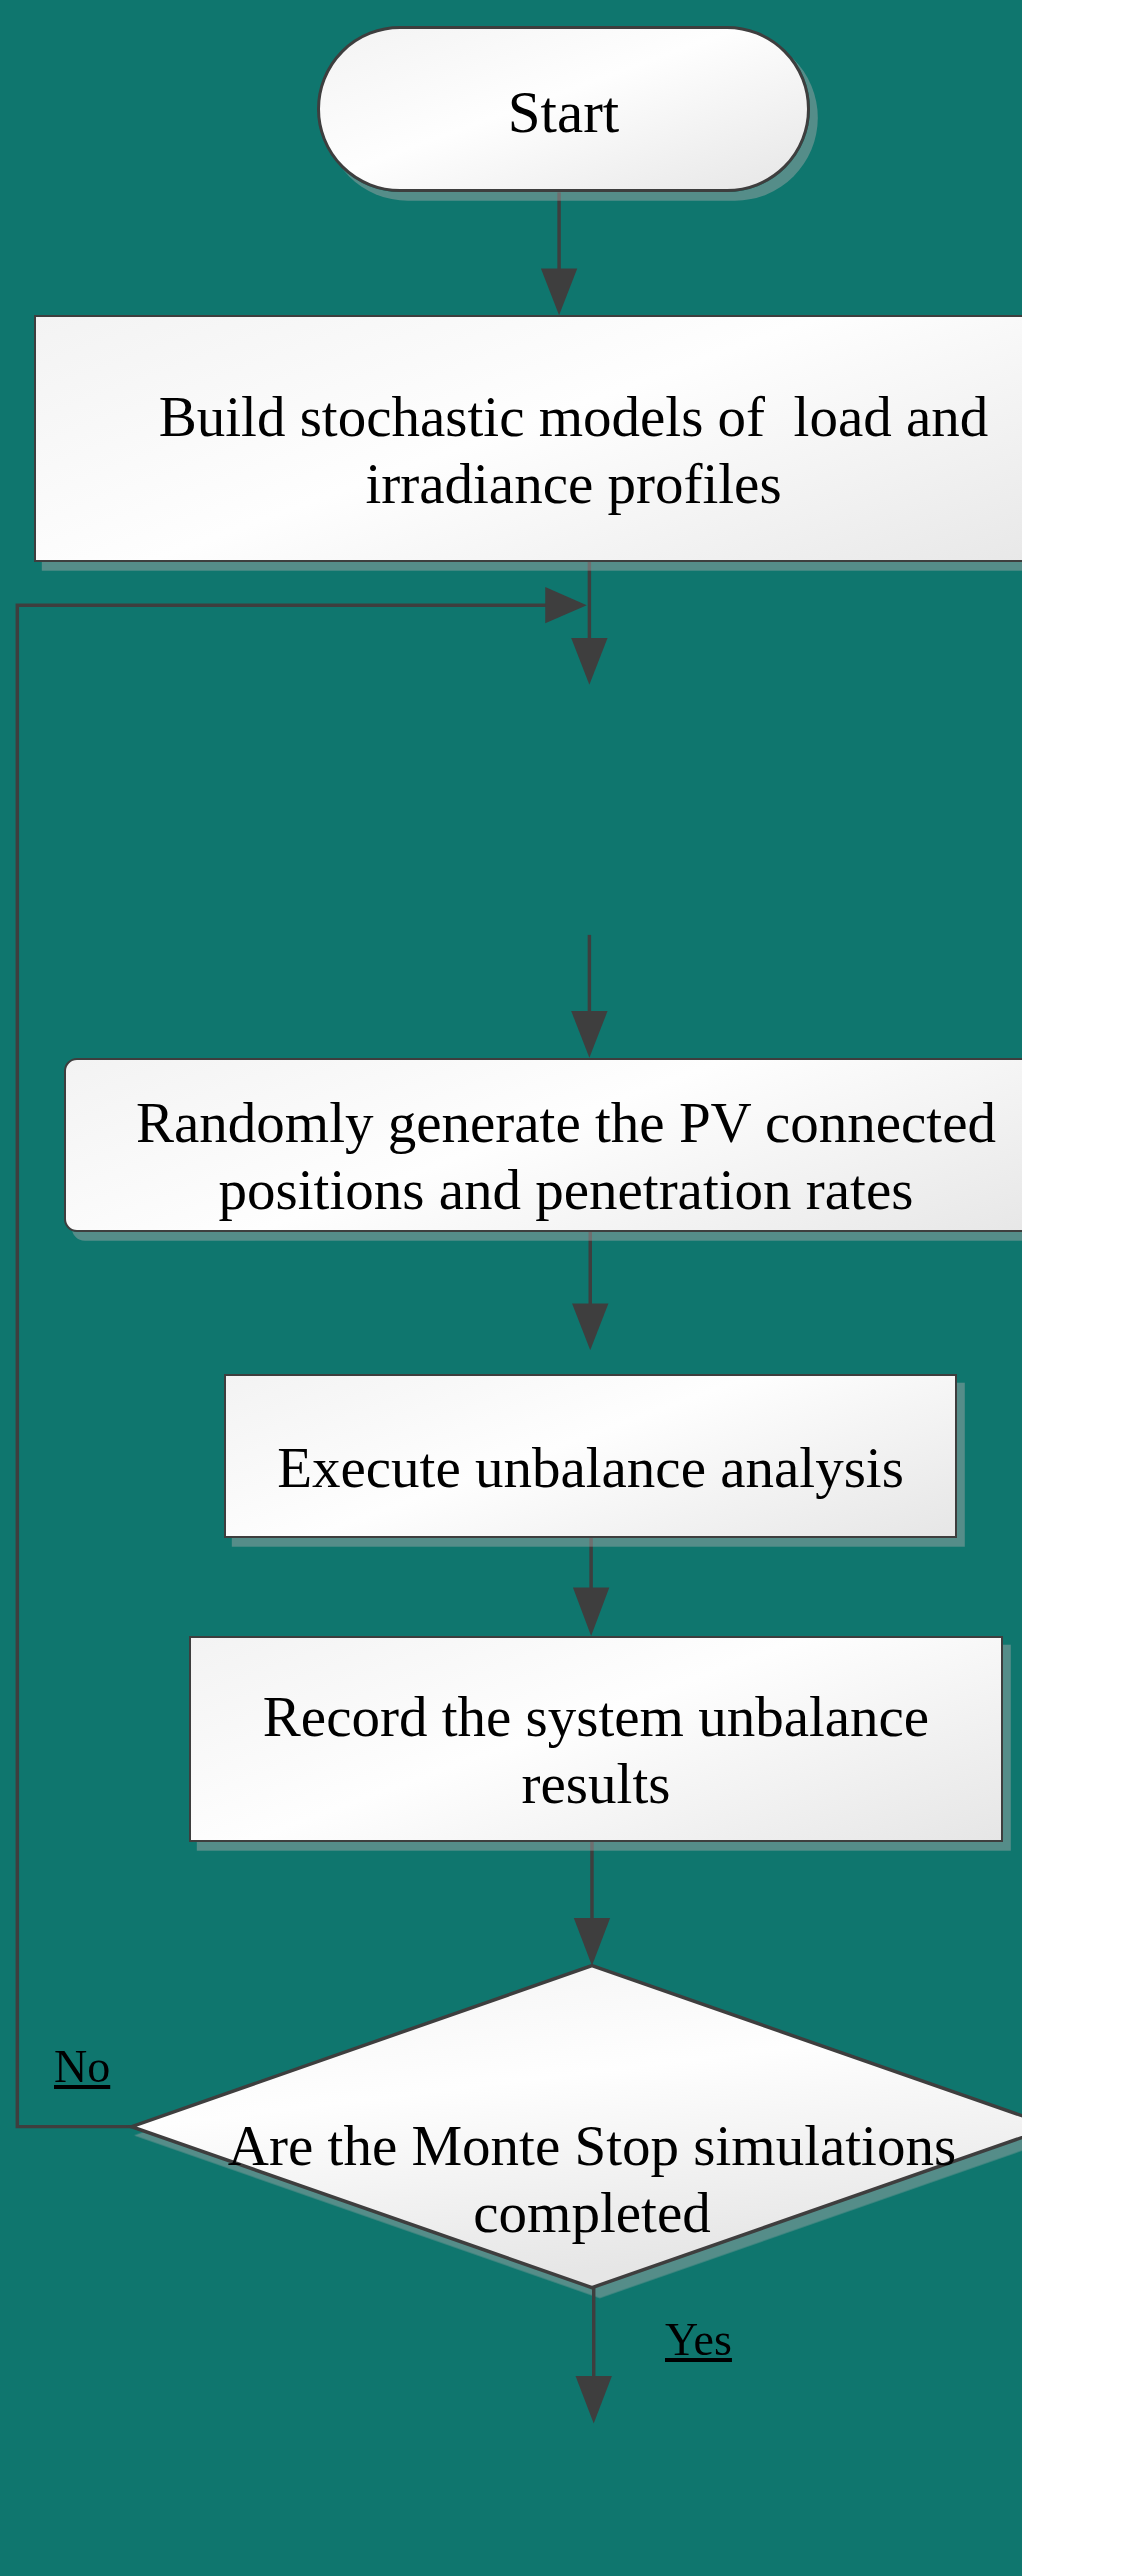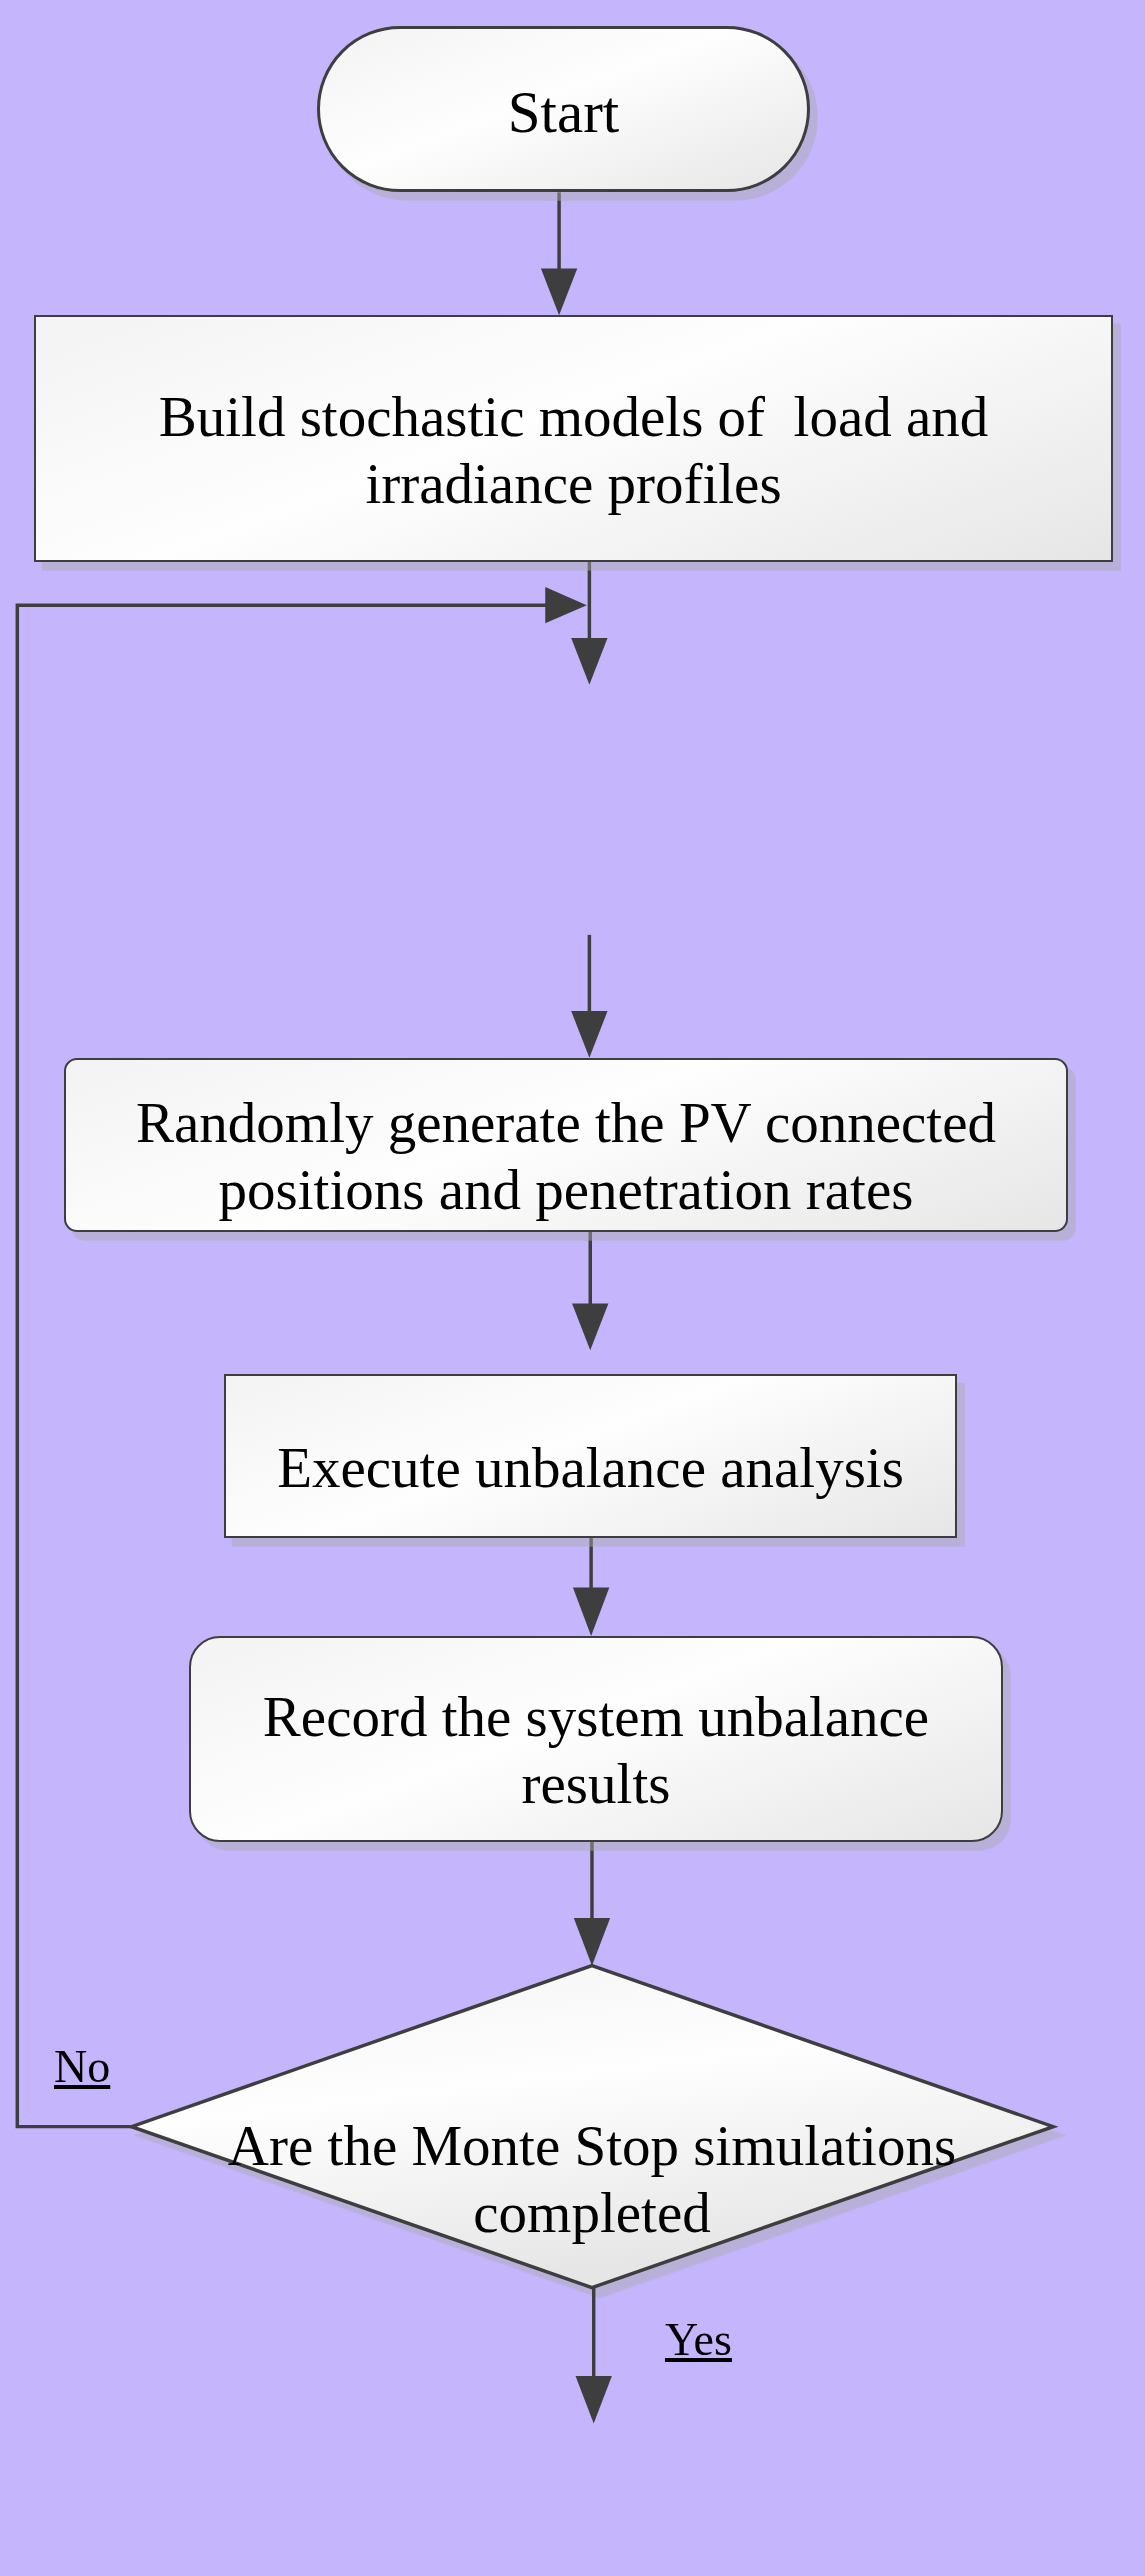--- a/index.html
+++ b/index.html
@@ -6,22 +6,22 @@
     --stroke:#3e3e3e;
     --text:#000000;
     --shadow:rgba(170,170,170,0.45);
     --fill-top:#f3f3f3;
     --fill-mid:#fefefe;
     --fill-bottom:#e6e6e6;
   }
   html,body{margin:0;padding:0;background:#ffffff;}
   .canvas{
     position:relative;
-    width:1145px;height:2576px;
-    background:#c4b5fd;
+    width:1022px;height:2576px;
+    background:#0f766e;
     font-family:"Liberation Serif","DejaVu Serif",serif;
     color:var(--text);
     overflow:hidden;
   }
   svg.wires{position:absolute;left:0;top:0;width:1145px;height:2576px;}
   .node{
     position:absolute;
     box-sizing:border-box;
     border:2.6px solid var(--stroke);
     background:linear-gradient(160deg,var(--fill-top) 0%,var(--fill-mid) 45%,var(--fill-bottom) 100%);
@@ -35,21 +35,21 @@
   .terminator{
     border-width:3.5px;
     font-size:59px;
     padding-top:7px;
   }
   .node.start{left:317px;top:26px;width:493px;height:166px;border-radius:83px;}
   .node.step1{left:34px;top:315px;width:1079px;height:247px;}
   .node.step2{left:62px;top:686px;width:1020px;height:248px;}
   .node.step3{left:64px;top:1058px;width:1004px;height:174px;border-radius:13px;}
   .node.step4{left:224px;top:1350px;width:733px;height:164px;margin-top:24px;}
-  .node.step5{left:189px;top:1636px;width:814px;height:206px;border-radius:31px;}
+  .node.step5{left:189px;top:1636px;width:814px;height:206px;}
   .node.stop{left:395px;top:2424px;width:407px;height:128px;border-radius:64px;}
   .diamond-shape{filter:drop-shadow(9px 10px 0 var(--shadow));}
   .diamond-label{
     position:absolute;left:218px;top:2112px;width:748px;
     text-align:center;font-size:57px;line-height:67px;white-space:pre-wrap;
   }
   .edge-label{
     position:absolute;
     font-size:46px;line-height:61px;
     white-space:pre;

